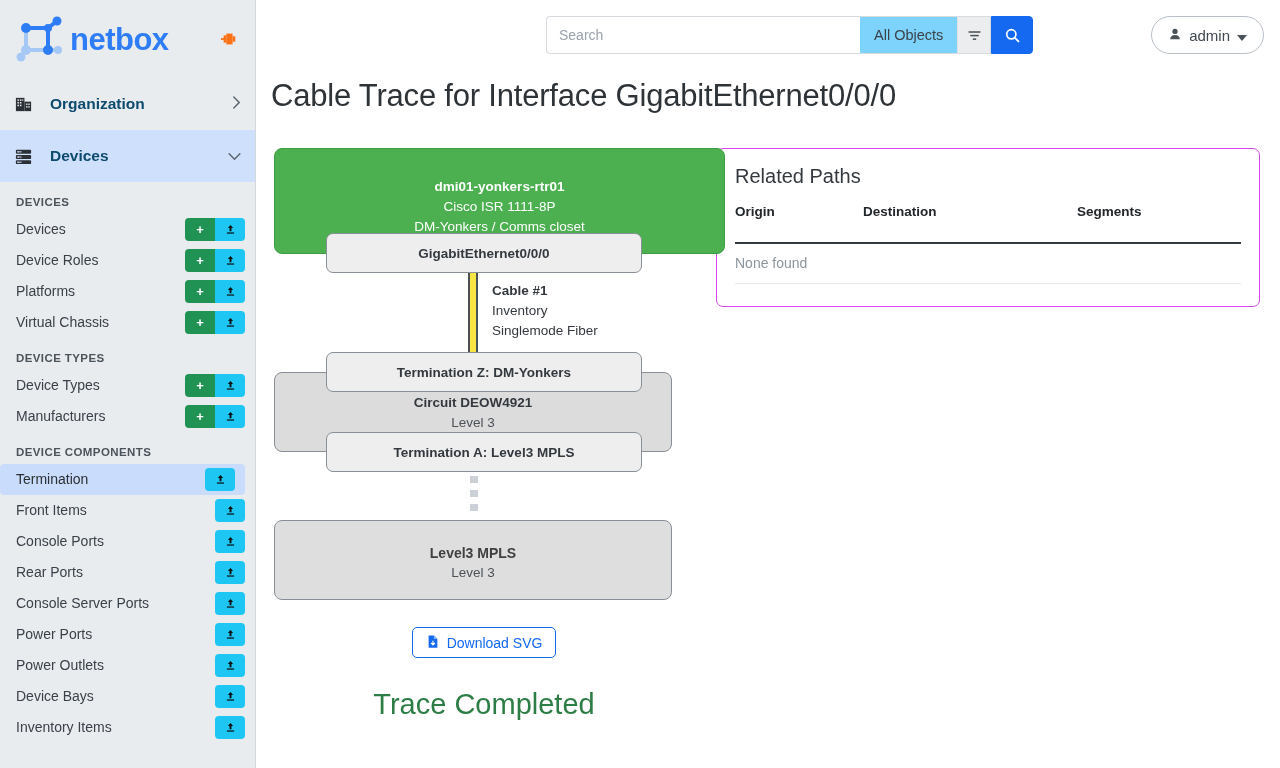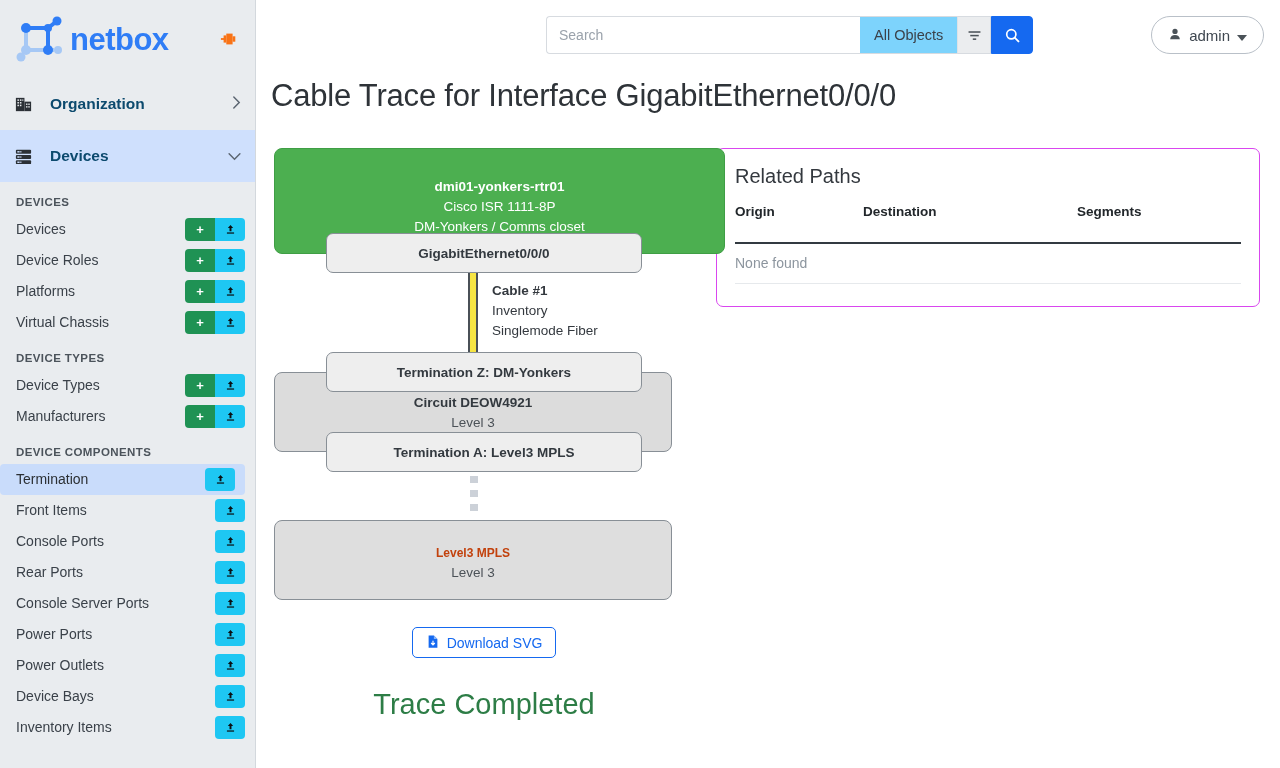--- a/index.html
+++ b/index.html
@@ -172,21 +172,21 @@
     width: 8px; height: 42px;
     background: repeating-linear-gradient(
       to bottom, #ccd1d8 0px, #ccd1d8 7px, transparent 7px, transparent 14px);
   }
 
   .pn-box {
     width: 398px; height: 80px;
     background: #dedede; border: 1px solid #888f96; border-radius: 8px;
     text-align: center; padding-top: 22px;
   }
-  .pn-box .p-name { font-size: 12px; font-weight: 700; color: #c2410c; line-height: 20px; }
+  .pn-box .p-name { font-size: 14px; font-weight: 700; color: #404040; line-height: 20px; }
   .pn-box .p-sub { font-size: 13.5px; color: #4c5258; line-height: 20px; }
 
   .dl-wrap { display: flex; justify-content: center; margin-top: 27px; }
   .dl-btn {
     display: inline-flex; align-items: center; gap: 7px;
     height: 31px; padding: 0 13px;
     border: 1px solid #1569f0; border-radius: 5px;
     background: #fff; color: #1569f0; font-size: 14px;
   }
   .trace-done {

